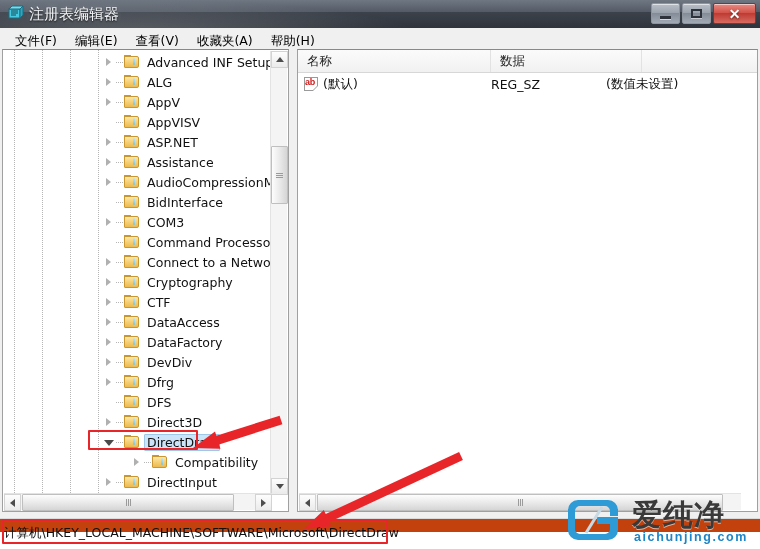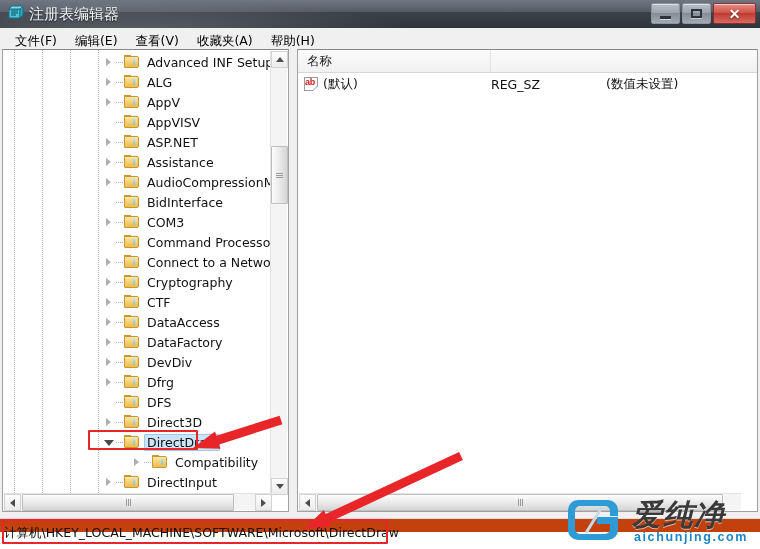--- a/index.html
+++ b/index.html
@@ -229,21 +229,20 @@
 
   
   .arrows{position:absolute;left:0;top:0;width:760px;height:549px;pointer-events:none;}
 
   
   .watermark{position:absolute;left:566px;top:497px;width:190px;height:50px;}
   .wm-text{
     position:absolute;left:66px;top:-2px;font-size:30px;font-weight:bold;color:#3a3a3a;
     letter-spacing:1px;font-family:"DejaVu Sans","Liberation Sans",sans-serif;
     text-shadow:0 1px 0 rgba(255,255,255,.6);
-    font-style:italic;
   }
   .wm-url{
     position:absolute;left:68px;top:33px;font-size:12.5px;font-weight:bold;color:#1c86c8;
     letter-spacing:1.6px;font-family:"Liberation Sans",sans-serif;
   }
 </style>
 </head>
 <body>
 
 <div id="app">
@@ -536,20 +535,21 @@
         </div>
         <div class="sb-btn" style="position:absolute;right:0;top:0;">
           <span class="tri right"></span>
         </div>
       </div>
     </div>
 
     <div class="list-pane">
       <div class="lheader" id="list-header">
           <div class="lcol" style="width: 193px;">名称</div>
+          <div class="lcol" style="width: 151px;">数据</div>
         </div>
       <div id="list-rows">
           <div class="lrow" style="top: 23px;">
             <span class="abicon">
               <span class="pg"></span>
               <span class="ab">ab</span>
             </span>
             <span class="cell" style="width: 168px; display: inline-block;">(默认)</span>
             <span class="cell" style="width: 115px; display: inline-block;">REG_SZ</span>
             <span class="cell" style="width: 151px; display: inline-block;">(数值未设置)</span>

